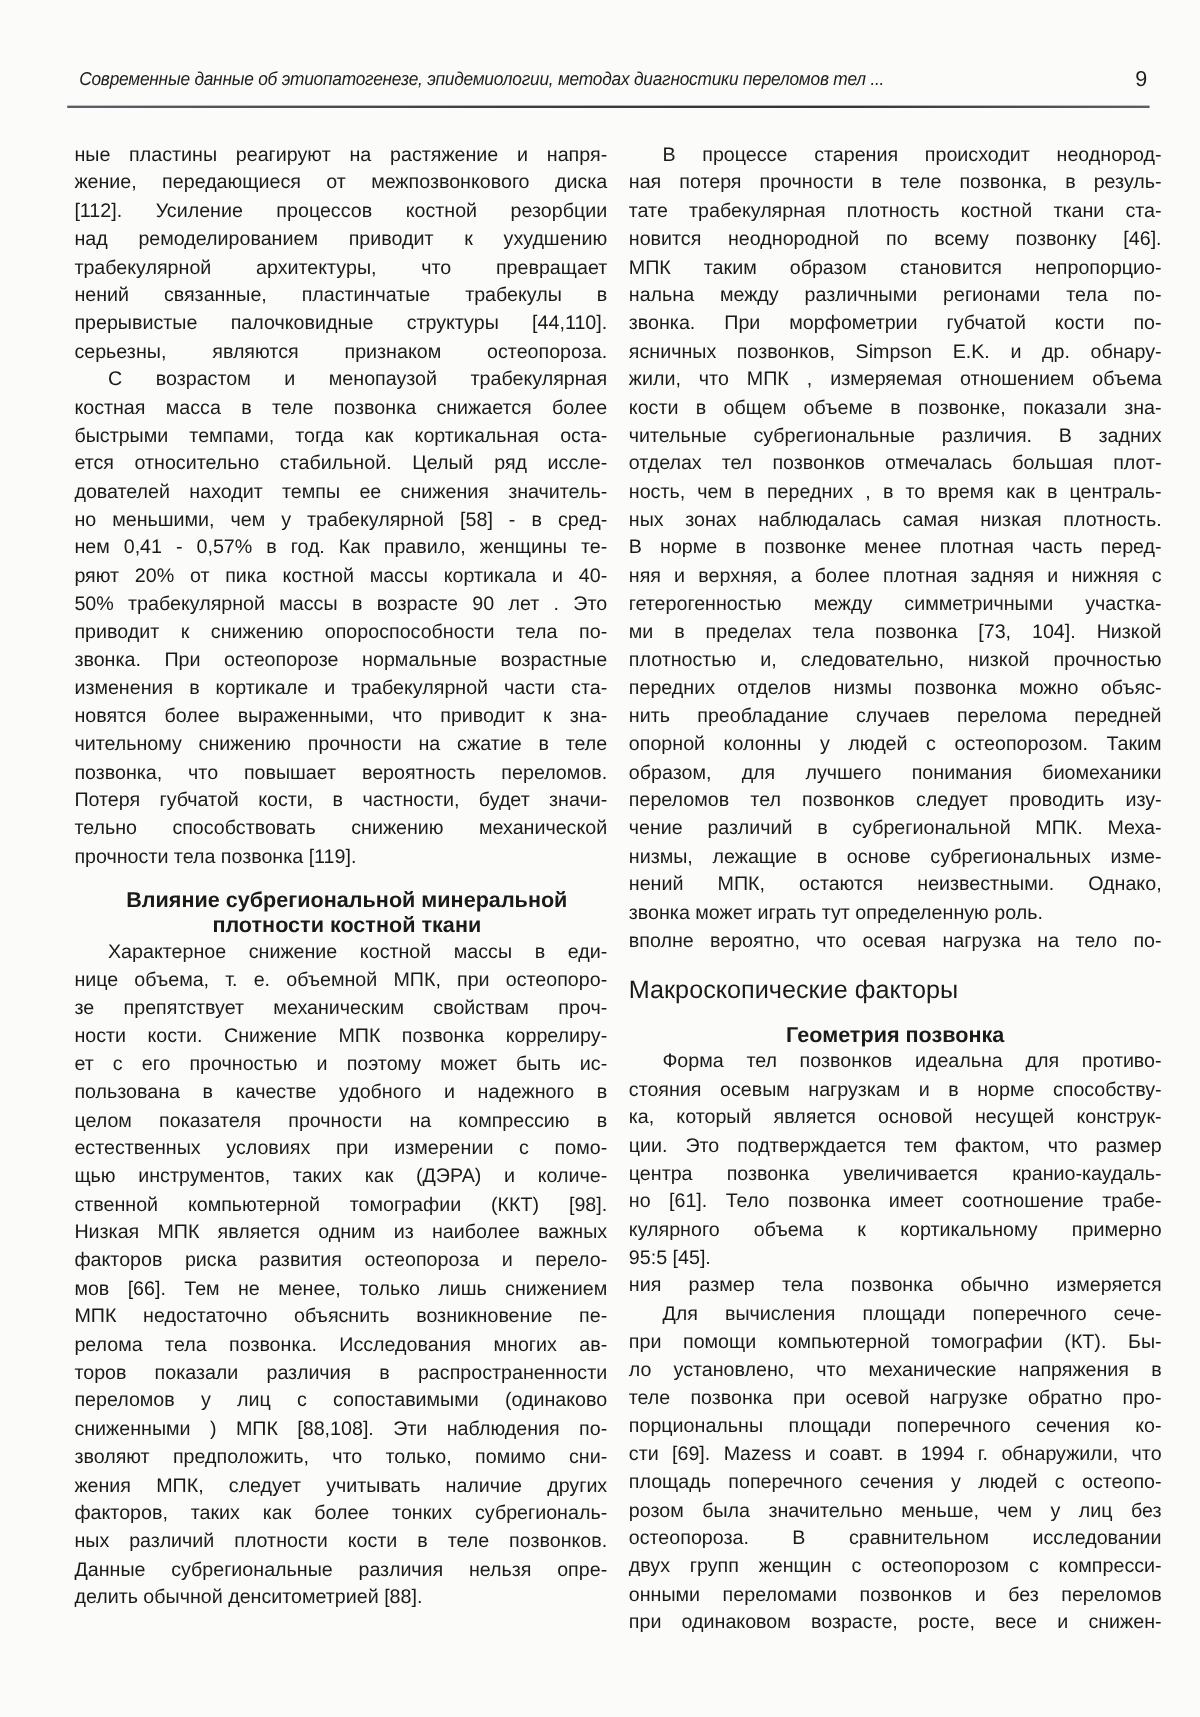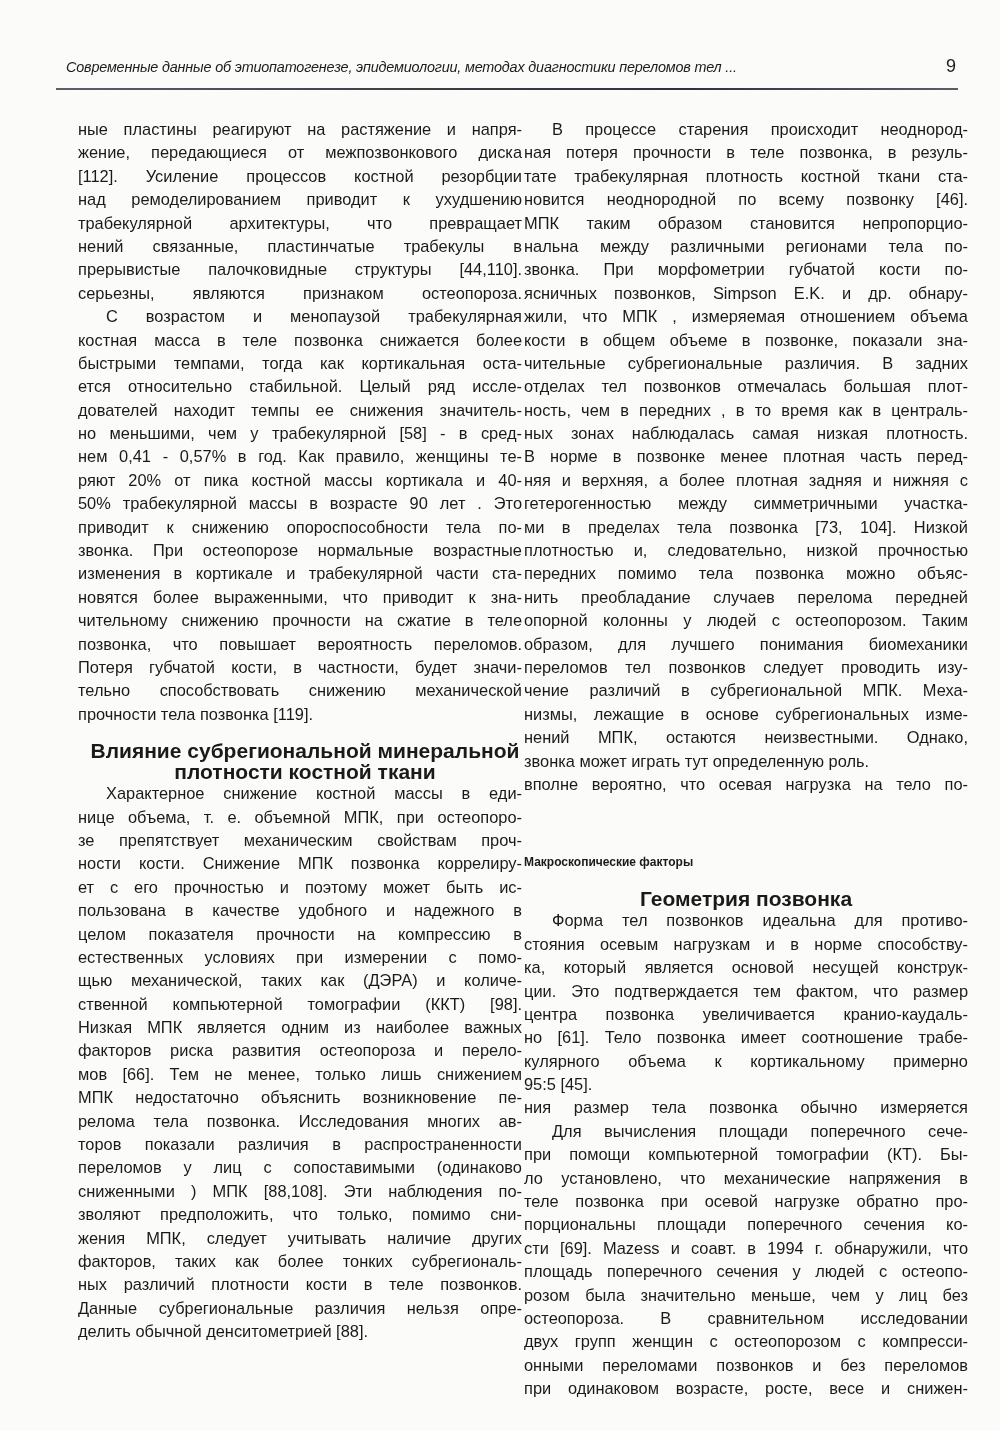--- a/index.html
+++ b/index.html
@@ -24,37 +24,36 @@
     position: absolute; right: 2px; top: 4px;
     font-size: 18px; color: #1c1c1c;
   }
   .header-rule {
     position: absolute; left: 56px; top: 88px; width: 902px; height: 2px;
     background: linear-gradient(90deg, #5b6068, #3b3f44 40%, #2f333a 70%, #5a5f66);
   }
   .col {
     position: absolute; top: 118px; width: 444px;
   }
-  .col.left { left: 62px; margin-left: 16px; }
+  .col.left { left: 62px; }
   .col.right { left: 524px; }
   .line {
     font-size: 16.4px; line-height: 23.4px; height: 23.4px;
     white-space: nowrap; text-align: justify; text-align-last: justify;
     letter-spacing: 0px;
   }
   .line.last { text-align-last: left; }
   .line.indent { padding-left: 28px; }
   .subheading {
-    font-weight: bold; font-size: 21px; line-height: 21px;
+    font-weight: bold; font-size: 18px; line-height: 21px;
     text-align: center; white-space: nowrap;
   }
   .section-heading {
-    font-weight: bold; font-size: 12px; line-height: 24px;
+    font-weight: normal; font-size: 21px; line-height: 24px;
     white-space: nowrap;
-    margin-top: 36px;
   }
 </style>
 </head>
 <body>
 
 <div class="header">
   <span class="running-title">Современные данные об этиопатогенезе, эпидемиологии, методах диагностики  переломов тел ...</span>
   <span class="page-number">9</span>
 </div>
 <div class="header-rule"></div>
@@ -97,21 +96,21 @@
   </div>
   <div>
       <div class="line indent">Характерное снижение костной массы в еди-</div>
       <div class="line">нице объема, т. е. объемной МПК, при остеопоро-</div>
       <div class="line">зе препятствует механическим свойствам проч-</div>
       <div class="line">ности кости. Снижение МПК позвонка коррелиру-</div>
       <div class="line">ет с его прочностью и поэтому может быть ис-</div>
       <div class="line">пользована в качестве удобного и надежного в</div>
       <div class="line">целом показателя прочности на компрессию в</div>
       <div class="line">естественных условиях при измерении с помо-</div>
-      <div class="line">щью механической, таких как (ДЭРА) и количе-</div>
+      <div class="line">щью инструментов, таких как (ДЭРА) и количе-</div>
       <div class="line">ственной компьютерной томографии (ККТ) [98].</div>
       <div class="line">Низкая МПК является одним из наиболее важных</div>
       <div class="line">факторов риска развития остеопороза и перело-</div>
       <div class="line">мов [66]. Тем не менее, только лишь снижением</div>
       <div class="line">МПК недостаточно объяснить возникновение пе-</div>
       <div class="line">релома тела позвонка. Исследования многих ав-</div>
       <div class="line">торов показали различия в распространенности</div>
       <div class="line">переломов у лиц с сопоставимыми (одинаково</div>
       <div class="line">сниженными ) МПК [88,108]. Эти наблюдения по-</div>
       <div class="line">зволяют предположить, что только, помимо сни-</div>
@@ -137,21 +136,21 @@
       <div class="line">кости в общем объеме в позвонке, показали зна-</div>
       <div class="line">чительные субрегиональные различия. В задних</div>
       <div class="line">отделах тел позвонков отмечалась большая плот-</div>
       <div class="line">ность, чем в передних , в то время как в централь-</div>
       <div class="line">ных зонах наблюдалась самая низкая плотность.</div>
       <div class="line">В норме в позвонке менее плотная часть перед-</div>
       <div class="line">няя и верхняя, а более плотная задняя и нижняя с</div>
       <div class="line">гетерогенностью между симметричными участка-</div>
       <div class="line">ми в пределах тела позвонка [73, 104]. Низкой</div>
       <div class="line">плотностью и, следовательно, низкой прочностью</div>
-      <div class="line">передних помимо тела позвонка можно объяс-</div>
+      <div class="line">передних отделов низмы позвонка можно объяс-</div>
       <div class="line">нить преобладание случаев перелома передней</div>
       <div class="line">опорной колонны у людей с остеопорозом. Таким</div>
       <div class="line">образом, для лучшего понимания биомеханики</div>
       <div class="line">переломов тел позвонков следует проводить изу-</div>
       <div class="line">чение различий в субрегиональной МПК. Меха-</div>
       <div class="line">низмы, лежащие в основе субрегиональных изме-</div>
       <div class="line">нений МПК, остаются неизвестными. Однако,</div>
       <div class="line last">звонка может играть тут определенную роль.</div>
       <div class="line">вполне вероятно, что осевая нагрузка на тело по-</div>
     </div>

